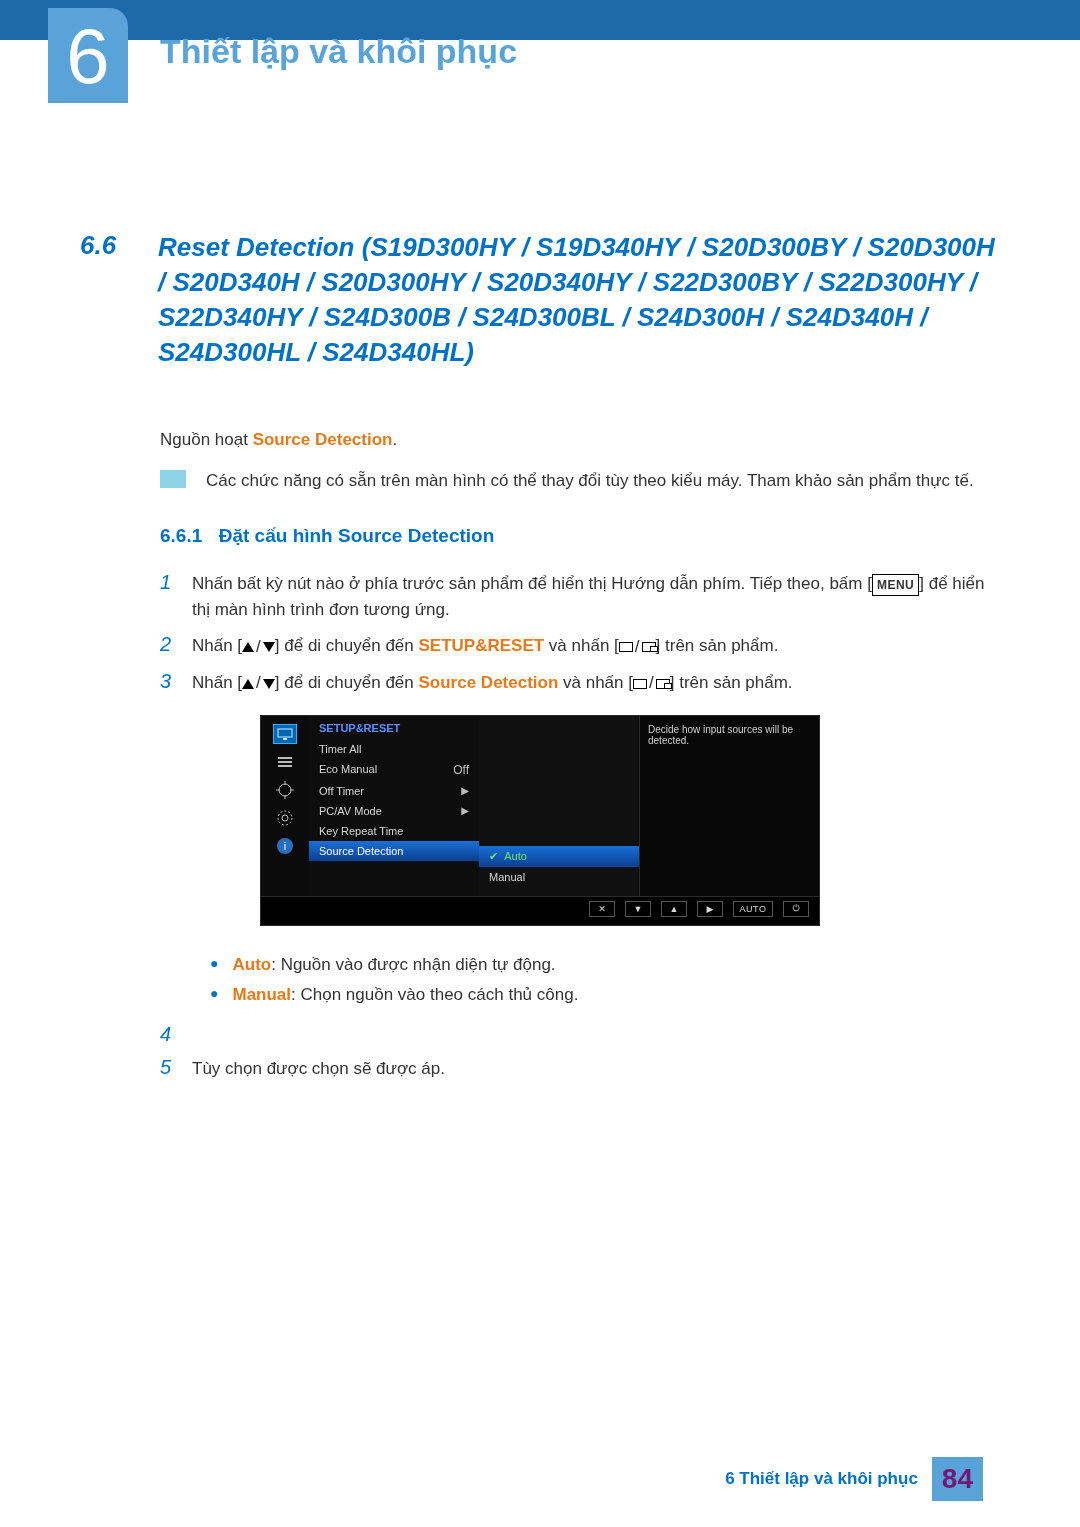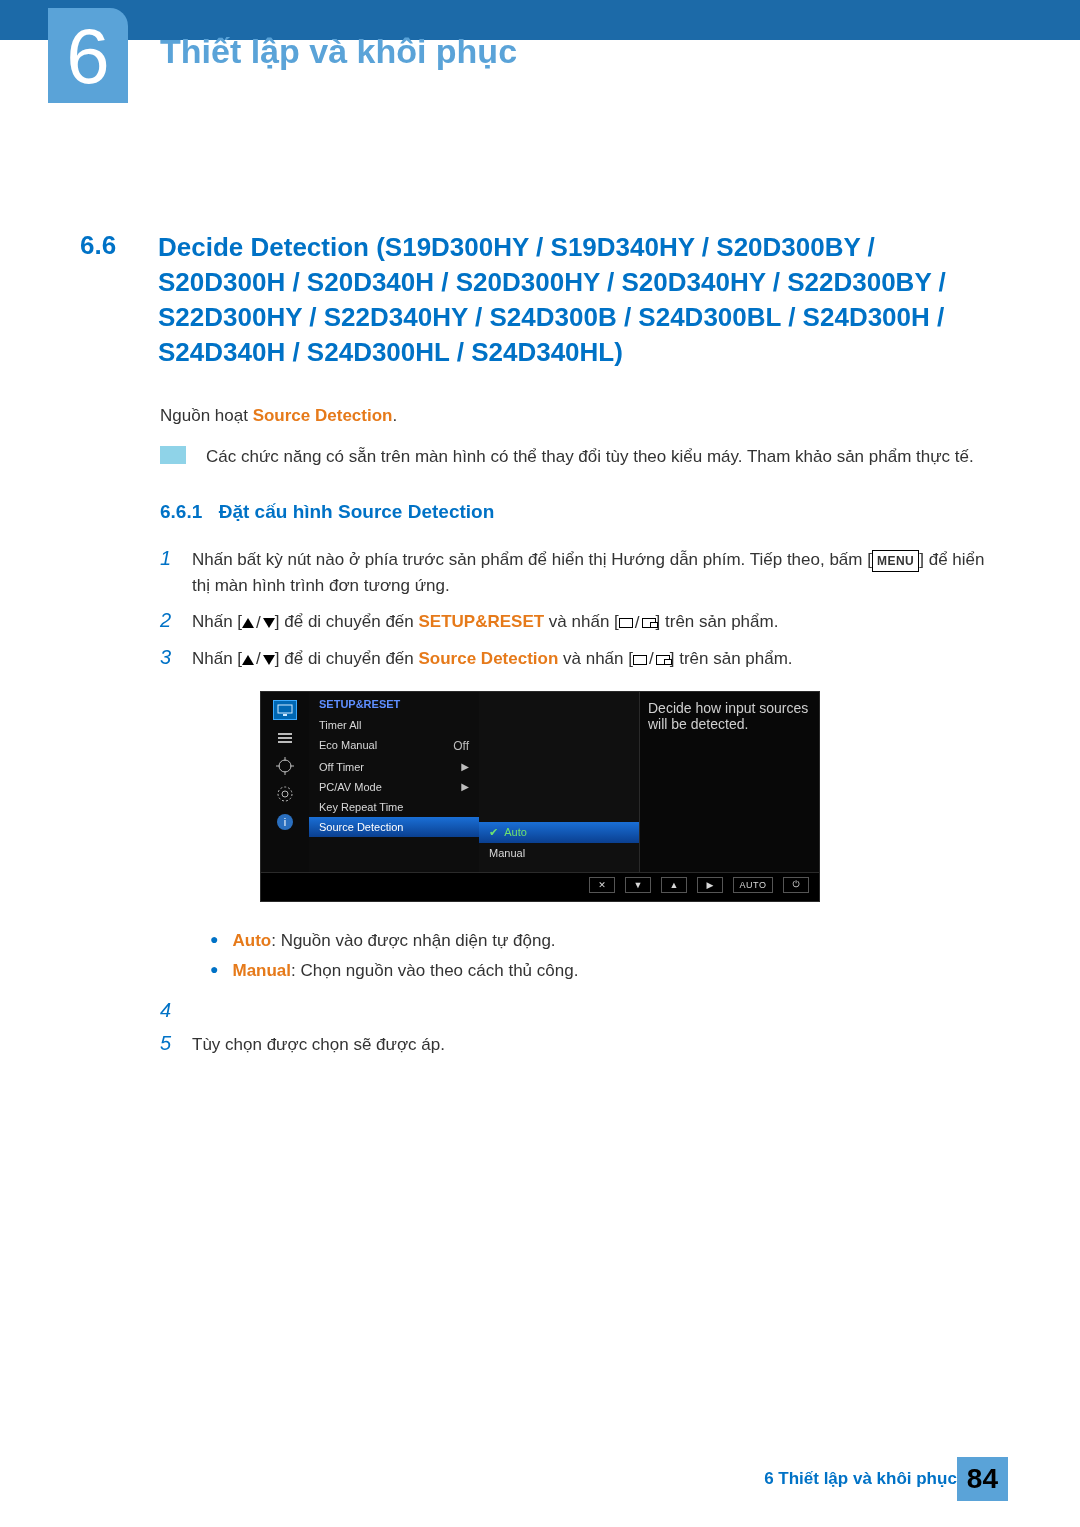--- a/index.html
+++ b/index.html
@@ -40,21 +40,22 @@
     left: 160px;
     font-size: 34px;
     font-weight: bold;
     color: #5aa3d8;
   }
   .content {
     padding: 190px 80px 0 80px;
   }
   .section-head {
     display: flex;
-    margin-bottom: 36px;
+    margin-bottom: 60px;
+    font-style: italic;
   }
   .section-num {
     color: #0072c6;
     font-size: 26px;
     font-weight: bold;
     width: 78px;
     flex-shrink: 0;
   }
   .section-title {
     color: #0072c6;
@@ -145,46 +146,46 @@
   .osd-menu { width: 170px; background:#0d0d0d; font-size:11px; color:#d8d8d8; }
   .osd-menu .hdr { color:#5f8fff; font-weight:bold; padding:6px 10px 5px 10px; font-size:11px; }
   .osd-row { display:flex; justify-content:space-between; padding:4px 10px; }
   .osd-row.sel { background: linear-gradient(#1a6fd6, #0a3f90); color:#fff; }
   .osd-val { color:#bdbdbd; font-size:12px; }
   .arrow-r { color:#bdbdbd; font-size:10px; }
   .osd-sub { width:160px; background:#101010; padding-top:130px; }
   .osd-sub .opt { font-size:11px; color:#d8d8d8; padding:4px 10px; display:flex; align-items:center; gap:6px; }
   .osd-sub .opt.sel { background: linear-gradient(#1a6fd6,#0a3f90); color:#6fe26f; }
   .check { color:#6fe26f; font-size:11px; }
-  .osd-desc { flex:1; background:#080808; color:#cfcfcf; font-size:14px; padding:8px; border-left:1px solid #2a2a2a;}
+  .osd-desc { flex:1; background:#080808; color:#cfcfcf; font-size:10px; padding:8px; border-left:1px solid #2a2a2a;}
   .osd-bottom { display:flex; justify-content:flex-end; gap:10px; padding:4px 10px; background:#000; border-top:1px solid #2a2a2a;}
   .osd-btn { border:1px solid #555; color:#d8d8d8; font-size:9px; width:26px; height:16px; display:flex; align-items:center; justify-content:center; }
   .osd-btn.auto { width:40px; letter-spacing:0.5px; }
   .bullets { margin-left: 130px; margin-bottom: 12px; }
   .bullets .bl { display:flex; gap:14px; font-size:17px; line-height:1.8; }
   .bullets .dot { color:#0072c6; font-size:14px; line-height:1.9; }
-  .footer { position:absolute; bottom:26px; right:72px; display:flex; align-items:center; }
+  .footer { position:absolute; bottom:26px; right:97px; display:flex; align-items:center; gap:14px; }
   .footer-text { color:#0072c6; font-weight:bold; font-size:17px; }
-  .footer-page { background:#5aa3d8; color:#000000; font-size:28px; font-weight:bold; padding:6px 10px; }
+  .footer-page { background:#5aa3d8; color:#701a75; font-size:28px; font-weight:bold; padding:6px 10px; }
 </style>
 </head>
 <body>
 
 <div class="top-banner"></div>
 
 <div class="chapter-badge">
   <span>6</span>
 </div>
 <div class="chapter-title">Thiết lập và khôi phục</div>
 
 <div class="content">
 
   <div class="section-head">
     <div class="section-num">6.6</div>
-    <div class="section-title">Decide Detection (S19D300HY / S19D340HY / S20D300BY / S20D300H / S20D340H / S20D300HY / S20D340HY / S22D300BY / S22D300HY / S22D340HY / S24D300B / S24D300BL / S24D300H / S24D340H / S24D300HL / S24D340HL)</div>
+    <div class="section-title">Reset Detection (S19D300HY / S19D340HY / S20D300BY / S20D300H / S20D340H / S20D300HY / S20D340HY / S22D300BY / S22D300HY / S22D340HY / S24D300B / S24D300BL / S24D300H / S24D340H / S24D300HL / S24D340HL)</div>
   </div>
 
   <div class="intro-line">
     <span>Nguồn hoạt </span><span class="orange">Source Detection</span><span>.</span>
   </div>
 
   <div class="note-row">
     <div class="note-icon"></div>
     <div class="note-text">Các chức năng có sẵn trên màn hình có thể thay đổi tùy theo kiểu máy. Tham khảo sản phẩm thực tế.</div>
   </div>

